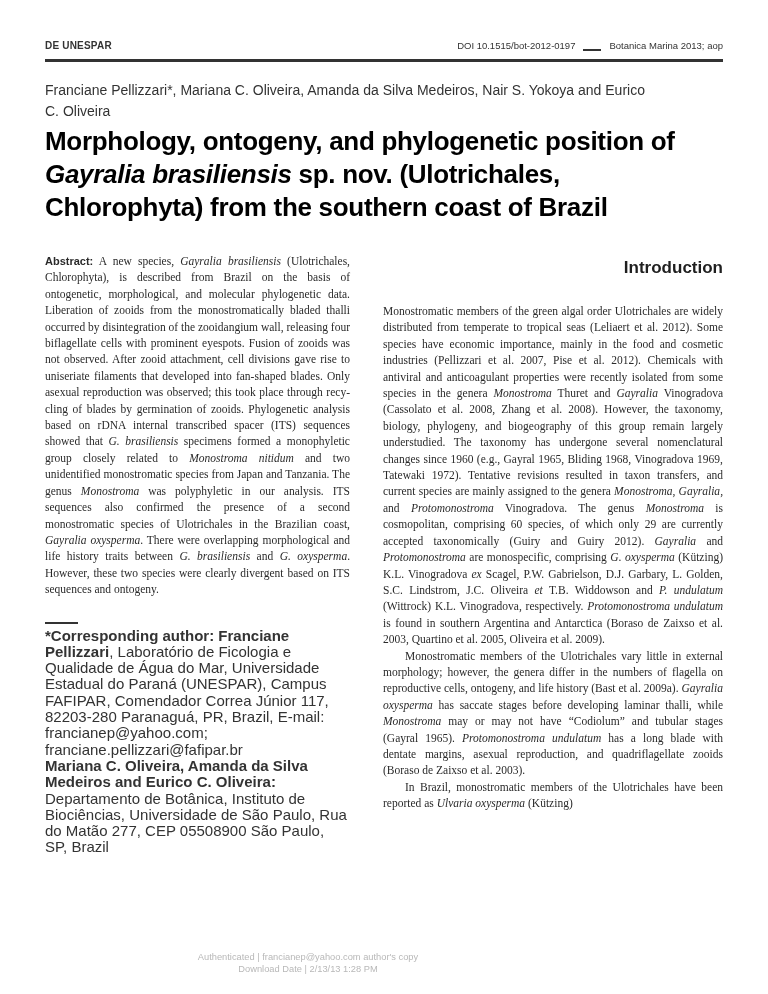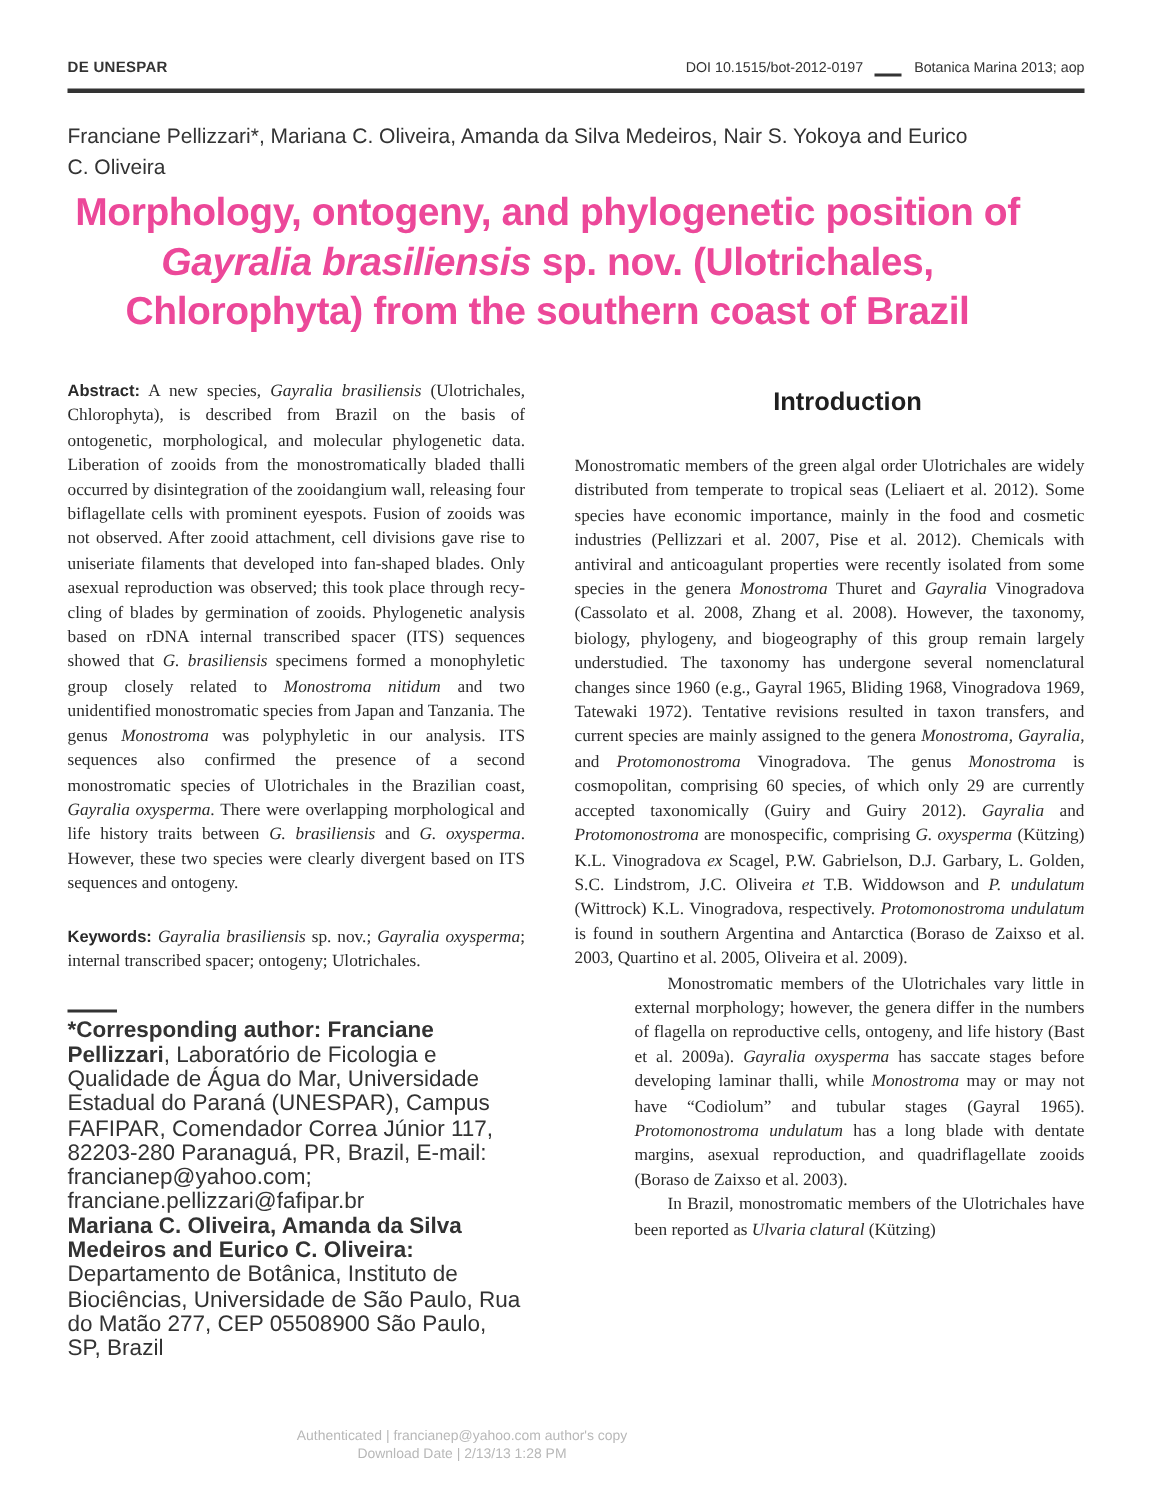--- a/index.html
+++ b/index.html
@@ -29,21 +29,21 @@
     .authors {
       position: absolute; left: 45px; top: 80px; width: 600px;
       font-family: "Liberation Sans", sans-serif; font-size: 14px; line-height: 21px;
       color: #333;
     }
 
     
     .title {
       position: absolute; left: 45px; top: 125px; width: 640px;
       font-family: "Liberation Sans", sans-serif; font-weight: bold;
-      font-size: 26px; line-height: 33px; color: #ec4899; letter-spacing: -0.3px; text-align: center;
+      font-size: 26px; line-height: 33px; color: #000000; letter-spacing: -0.3px;
     }
     .title i { font-style: italic; }
 
     
     .col-left {
       position: absolute; left: 45px; top: 253px; width: 305px;
       font-family: "Liberation Serif", serif; font-size: 11.5px; line-height: 16.4px;
       text-align: justify; color: #2a2a2a; hyphens: manual;
     }
     .col-left b.lab { font-family: "Liberation Sans", sans-serif; font-weight: bold; font-size: 11px; }
@@ -57,26 +57,26 @@
 
     
     .col-right {
       position: absolute; left: 383px; top: 253px; width: 340px;
       font-family: "Liberation Serif", serif; font-size: 11.5px; line-height: 16.4px;
       text-align: justify; color: #2a2a2a;
     }
     .section-head {
       font-family: "Liberation Sans", sans-serif; font-weight: bold;
       font-size: 17px; line-height: 22px; color: #1f1f1f; margin-top: 4px;
-      text-align: center;
+      text-align: right;
       margin-left: 24px;
     }
     .intro p { margin: 0; }
     .intro p.first { margin-top: 24px; }
-    .intro p.indent { text-indent: 22px; margin-left: 40px; }
+    .intro p.indent { text-indent: 22px; }
 
     
     .watermark {
       position: absolute; left: 0; width: 616px; top: 951px;
       font-family: "Liberation Sans", sans-serif; font-size: 9.3px; line-height: 12px;
       color: #b8b8b8; text-align: center;
     }
   </style>
 </head>
 <body>
@@ -93,23 +93,20 @@
 
 <h1 class="title" style="margin:0;">
   <span>Morphology, ontogeny, and phylogenetic position of </span><i>Gayralia brasiliensis</i><span> sp. nov. (Ulotrichales, Chlorophyta) from the southern coast of Brazil</span>
 </h1>
 
 <div class="col-left">
   <div>
     <b class="lab">Abstract:</b><span> A new species, </span><i>Gayralia brasiliensis</i><span> (Ulotrichales, Chlorophyta), is described from Brazil on the basis of ontogenetic, morphological, and molecular phylogenetic data. Liberation of zooids from the monostromatically bladed thalli occurred by disintegration of the zooidan­gium wall, releasing four biflagellate cells with prominent eyespots. Fusion of zooids was not observed. After zooid attachment, cell divisions gave rise to uniseriate filaments that developed into fan-shaped blades. Only asexual reproduction was observed; this took place through recy­cling of blades by germination of zooids. Phylogenetic analysis based on rDNA internal transcribed spacer (ITS) sequences showed that </span><i>G. brasiliensis</i><span> specimens formed a monophyletic group closely related to </span><i>Monostroma nitidum</i><span> and two unidentified monostromatic species from Japan and Tanzania. The genus </span><i>Monostroma</i><span> was polyphyletic in our analysis. ITS sequences also confirmed the presence of a second monostromatic species of Ulotrichales in the Bra­zilian coast, </span><i>Gayralia oxysperma</i><span>. There were overlapping morphological and life history traits between </span><i>G. brasilien­sis</i><span> and </span><i>G. oxysperma</i><span>. However, these two species were clearly divergent based on ITS sequences and ontogeny.</span>
   </div>
 
-  <div class="keywords">
-    <b class="lab">Keywords:</b> <i>Gayralia brasiliensis</i><span> sp. nov.; </span><i>Gayralia oxysperma</i><span>; internal transcribed spacer; ontogeny; Ulotrichales.</span>
-  </div>
 
   <div class="fn-rule"></div>
 
   <div class="affil">
     <div><b>*Corresponding author: Franciane Pellizzari</b><span>, Laboratório de Ficologia e Qualidade de Água do Mar, Universidade Estadual do Paraná (UNESPAR), Campus FAFIPAR, Comendador Correa Júnior 117, 82203-280 Paranaguá, PR, Brazil, E-mail: francianep@yahoo.com; franciane.pellizzari@fafipar.br</span></div>
     <div><b>Mariana C. Oliveira, Amanda da Silva Medeiros and Eurico C. Oliveira:</b><span> Departamento de Botânica, Instituto de Biociências, Universidade de São Paulo, Rua do Matão 277, CEP 05508900 São Paulo, SP, Brazil</span></div>
   </div>
 </div>
 
 <div class="col-right intro">
@@ -117,20 +114,20 @@
 
   <p class="first">
     <span>Monostromatic members of the green algal order Ulo­trichales are widely distributed from temperate to tropi­cal seas (Leliaert et al. 2012). Some species have economic importance, mainly in the food and cosmetic industries (Pellizzari et al. 2007, Pise et al. 2012). Chemicals with antiviral and anticoagulant properties were recently iso­lated from some species in the genera </span><i>Monostroma</i><span> Thuret and </span><i>Gayralia</i><span> Vinogradova (Cassolato et al. 2008, Zhang et al. 2008). However, the taxonomy, biology, phylogeny, and biogeography of this group remain largely under­studied. The taxonomy has undergone several nomen­clatural changes since 1960 (e.g., Gayral 1965, Bliding 1968, Vinogradova 1969, Tatewaki 1972). Tentative revi­sions resulted in taxon transfers, and current species are mainly assigned to the genera </span><i>Monostroma</i><span>, </span><i>Gayralia</i><span>, and </span><i>Protomonostroma</i><span> Vinogradova. The genus </span><i>Monostroma</i><span> is cosmopolitan, comprising 60 species, of which only 29 are currently accepted taxonomically (Guiry and Guiry 2012). </span><i>Gayralia</i><span> and </span><i>Protomonostroma</i><span> are monospecific, comprising </span><i>G. oxysperma</i><span> (Kützing) K.L. Vinogradova </span><i>ex</i><span> Scagel, P.W. Gabrielson, D.J. Garbary, L. Golden, S.C. Lind­strom, J.C. Oliveira </span><i>et</i><span> T.B. Widdowson and </span><i>P. undulatum</i><span> (Wittrock) K.L. Vinogradova, respectively. </span><i>Protomonos­troma undulatum</i><span> is found in southern Argentina and Ant­arctica (Boraso de Zaixso et al. 2003, Quartino et al. 2005, Oliveira et al. 2009).</span>
   </p>
 
   <p class="indent">
     <span>Monostromatic members of the Ulotrichales vary little in external morphology; however, the genera differ in the numbers of flagella on reproductive cells, ontogeny, and life history (Bast et al. 2009a). </span><i>Gayralia oxysperma</i><span> has saccate stages before developing laminar thalli, while </span><i>Monostroma</i><span> may or may not have “Codiolum” and tubular stages (Gayral 1965). </span><i>Protomonostroma undu­latum</i><span> has a long blade with dentate margins, asexual reproduction, and quadriflagellate zooids (Boraso de Zaixso et al. 2003).</span>
   </p>
 
   <p class="indent">
-    <span>In Brazil, monostromatic members of the Ulotrichales have been reported as </span><i>Ulvaria clatural</i><span> (Kützing)</span>
+    <span>In Brazil, monostromatic members of the Ulotrichales have been reported as </span><i>Ulvaria oxysperma</i><span> (Kützing)</span>
   </p>
 </div>
 
 <div class="watermark">
   <div>Authenticated | francianep@yahoo.com author's copy</div>
   <div>Download Date | 2/13/13 1:28 PM</div>
 </div>
 
 </body></html>

